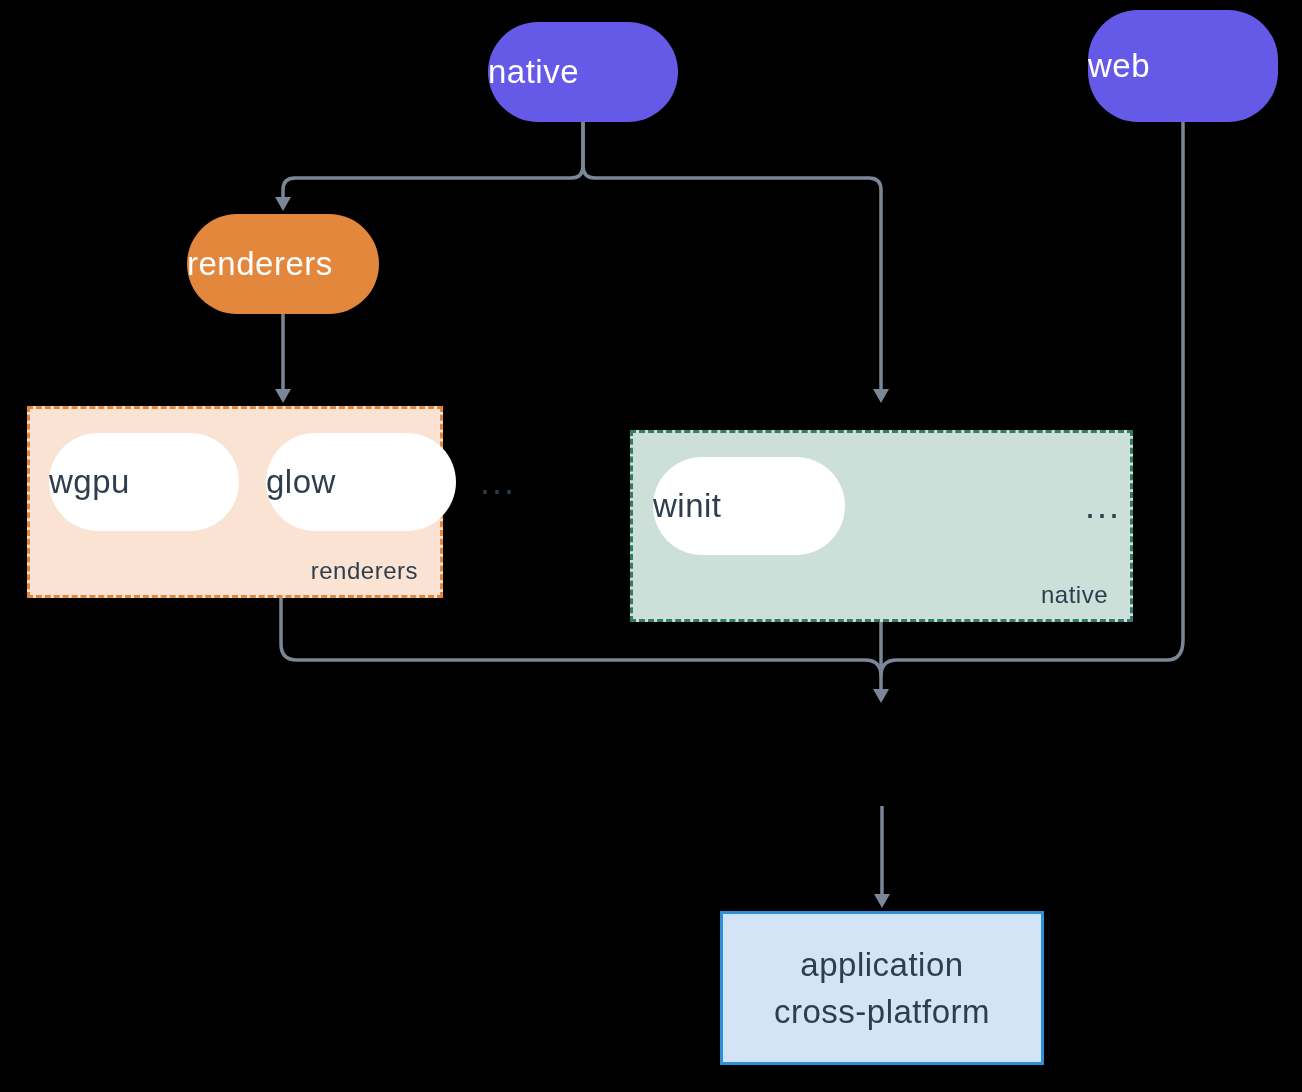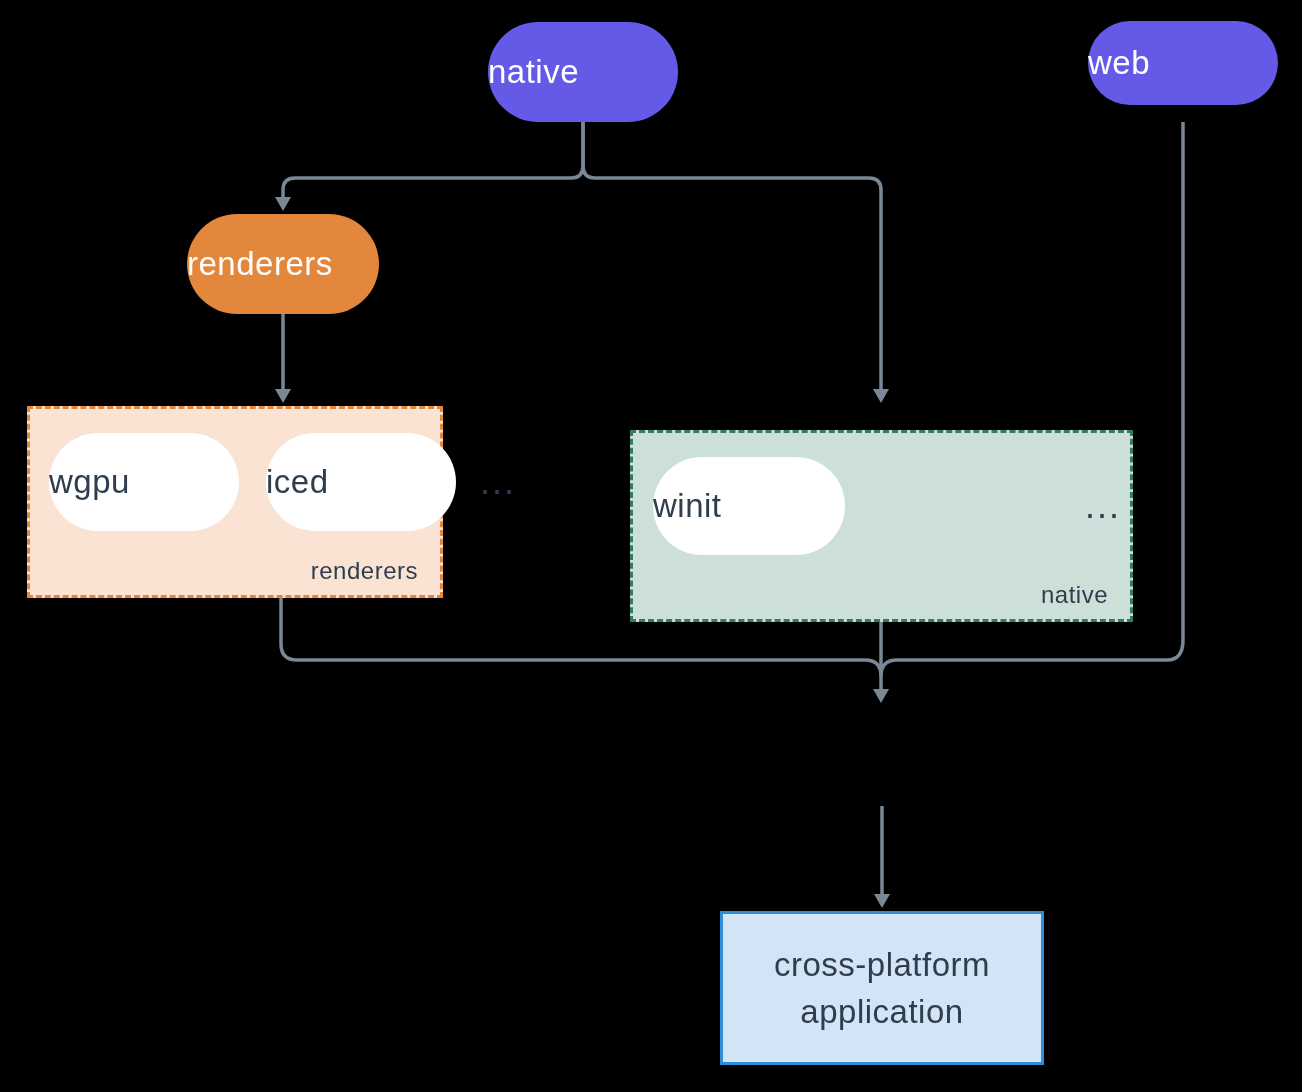--- a/index.html
+++ b/index.html
@@ -39,21 +39,21 @@
     font-size: 33px;
     letter-spacing: 0.5px;
     color: #ffffff;
   }
   .pill.purple { background: var(--purple, #655ae8); }
   .pill.orange { background: var(--orange, #e2873c); }
   .pill.blue   { background: var(--blue, #2e8ed8); }
   .pill.white  { background: #ffffff; color: var(--ink, #2e3e4e); }
 
   #node-native  { left: 488px;  top: 22px;  width: 190px; height: 100px; }
-  #node-web     { left: 1088px; top: 21px;  width: 190px; height: 84px; }
+  #node-web     { left: 1088px; top: 10px;  width: 190px; height: 112px; }
   #node-graphics{ left: 187px;  top: 214px; width: 192px; height: 100px; }
   #node-iced    { left: 787px;  top: 706px; width: 190px; height: 100px; }
 
   .group {
     position: absolute;
     width: 416px;
     height: 192px;
     box-sizing: border-box;
   }
   #group-renderers {
@@ -143,33 +143,33 @@
 
   <div id="node-graphics" class="pill orange">
     <span>renderers</span>
   </div>
 
   <div id="group-renderers" class="group">
     <div id="pill-wgpu" class="pill white">
       <span>wgpu</span>
     </div>
     <div id="pill-glow" class="pill white">
-      <span>iced</span>
+      <span>glow</span>
     </div>
     <span class="dots">...</span>
     <span class="group-label">renderers</span>
   </div>
 
   <div id="group-shells" class="group">
     <div id="pill-winit" class="pill white">
       <span>winit</span>
     </div>
     <span class="dots">...</span>
     <span class="group-label">native</span>
   </div>
 
 
   <div class="app-box">
+    <span>application</span>
     <span>cross-platform</span>
-    <span>application</span>
   </div>
 
 </div>
 
 </body></html>

